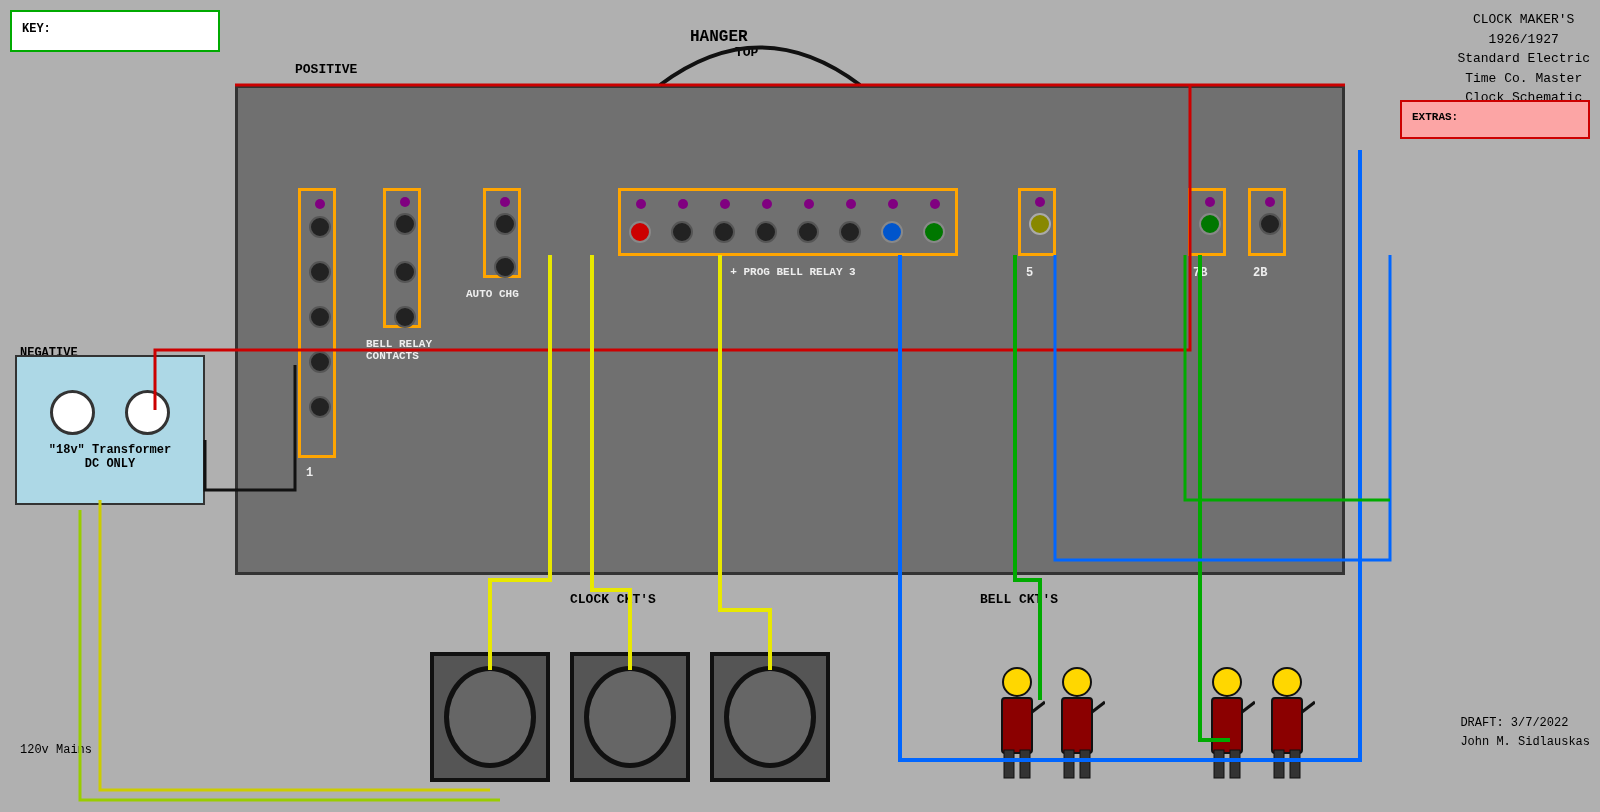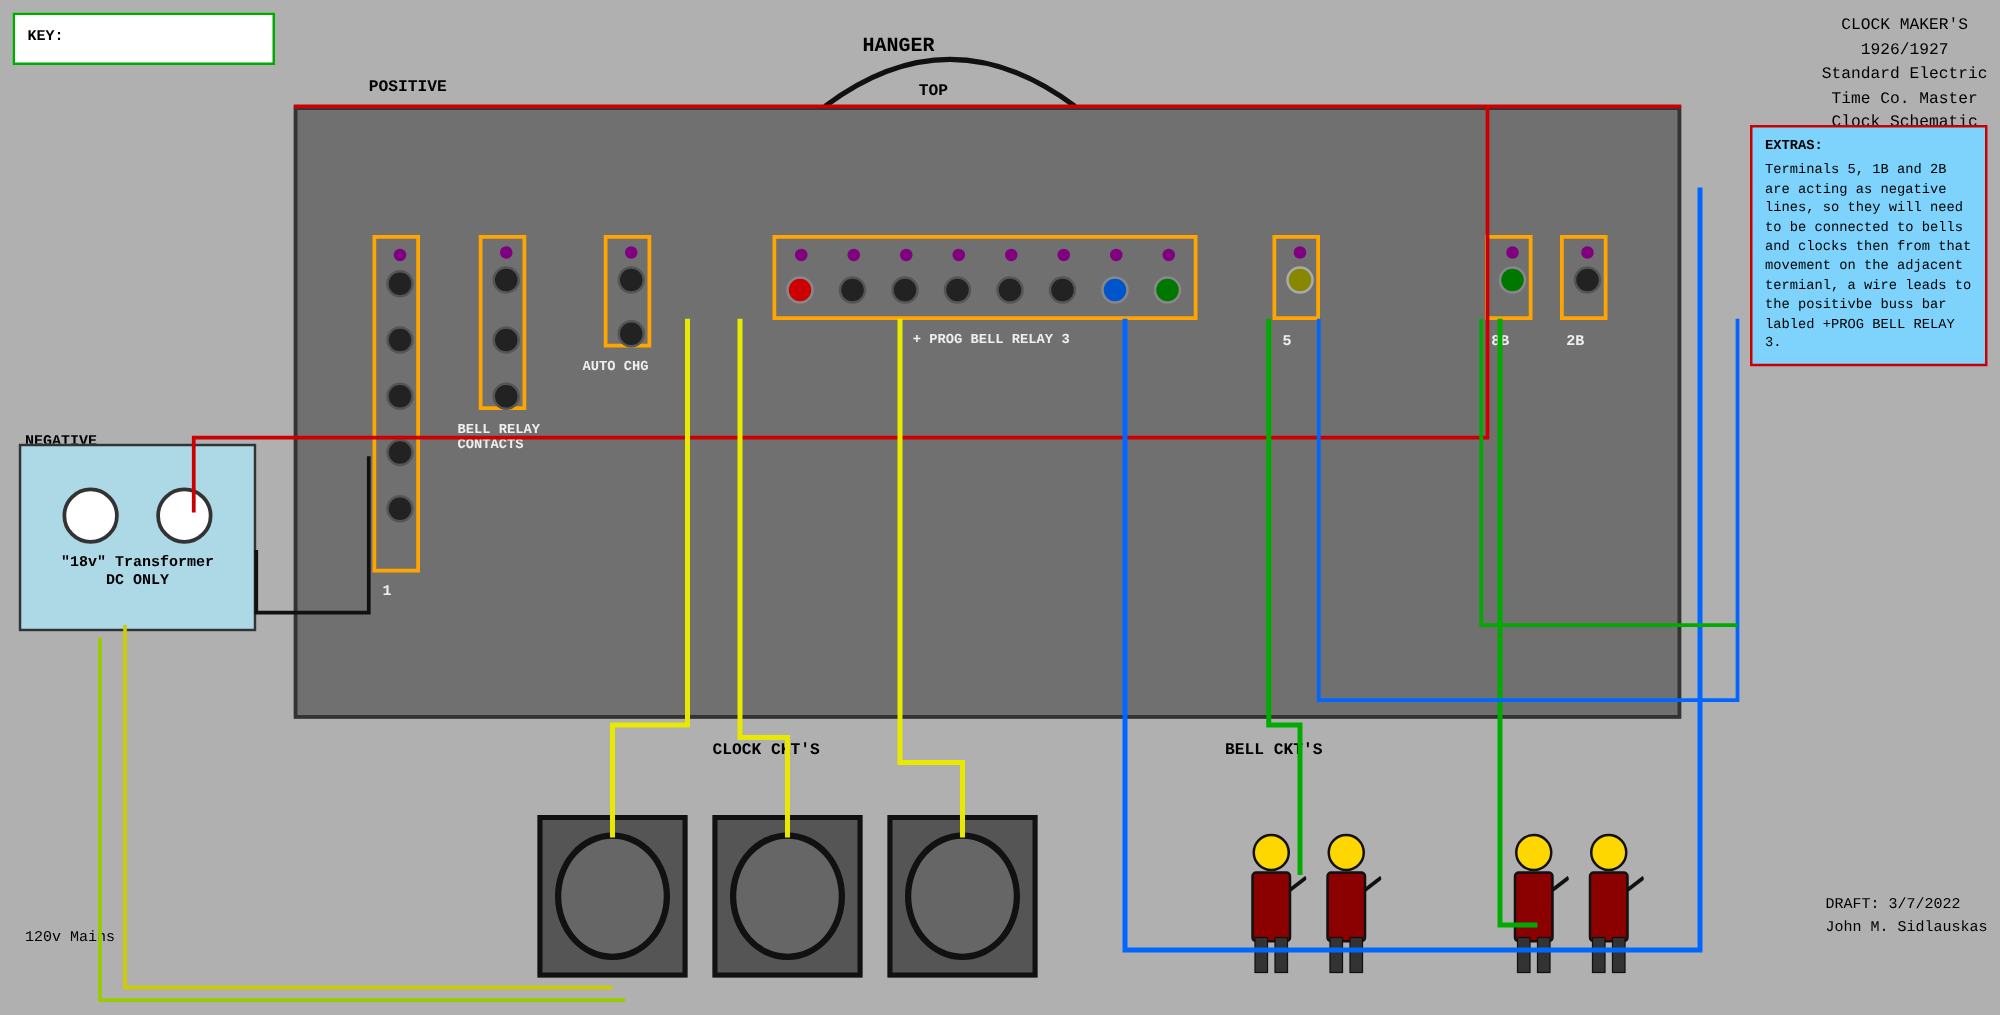--- a/index.html
+++ b/index.html
@@ -34,21 +34,21 @@
       line-height: 1.5;
       text-align: center;
     }
 
     
     .extras-box {
       position: absolute;
       right: 10px;
       top: 100px;
       width: 190px;
-      background: #7dd3fc;
+      background: #fca5a5;
       border: 2px solid #cc0000;
       padding: 8px 10px;
       font-size: 11px;
       line-height: 1.4;
     }
 
     
     .draft-label {
       position: absolute;
       right: 10px;
@@ -85,21 +85,20 @@
       font-size: 16px;
       font-weight: bold;
       text-align: right;
     }
     .hanger-top {
       position: absolute;
       left: 735px;
       top: 45px;
       font-size: 13px;
       font-weight: bold;
-      margin-top: 20px;
     }
 
     
     .negative-label {
       position: absolute;
       left: 20px;
       top: 346px;
       font-size: 12px;
       font-weight: bold;
     }
@@ -225,21 +224,20 @@
 <div class="title-box">
   <div>CLOCK MAKER'S</div>
   <div>1926/1927</div>
   <div>Standard Electric</div>
   <div>Time Co. Master</div>
   <div>Clock Schematic</div>
 </div>
 
 <div class="extras-box">
   <div style="font-weight:bold; margin-bottom:4px;">EXTRAS:</div>
-  <div>Terminals 5, 1B and 2B are acting as negative lines, so they will need to be connected to bells and clocks then from that movement on the adjacent termianl, a wire leads to the positivbe buss bar labled +PROG BELL RELAY 3.</div>
 </div>
 
 <div class="draft-label">
   <div>DRAFT: 3/7/2022</div>
   <div>John M. Sidlauskas</div>
 </div>
 
 <div class="positive-label">POSITIVE</div>
 
 <div class="hanger-label">HANGER</div>
@@ -307,21 +305,21 @@
   <div class="terminal-strip" style="left:780px; top:100px; width:38px; height:68px;">
     <div class="purple-dot" style="left:14px; top:6px;"></div>
     <div style="position:absolute; left:8px; top:22px; width:22px; height:22px; border-radius:50%; background:#888800; border:2px solid #aaa;"></div>
   </div>
   <div class="term-num" style="left:788px; top:178px;">5</div>
 
   <div class="terminal-strip" style="left:950px; top:100px; width:38px; height:68px;">
     <div class="purple-dot" style="left:14px; top:6px;"></div>
     <div style="position:absolute; left:8px; top:22px; width:22px; height:22px; border-radius:50%; background:#007700; border:2px solid #888;"></div>
   </div>
-  <div class="term-num" style="left:955px; top:178px;">8B</div>
+  <div class="term-num" style="left:955px; top:178px;">7B</div>
 
   <div class="terminal-strip" style="left:1010px; top:100px; width:38px; height:68px;">
     <div class="purple-dot" style="left:14px; top:6px;"></div>
     <div class="screw-terminal" style="left:8px; top:22px;"></div>
   </div>
   <div class="term-num" style="left:1015px; top:178px;">2B</div>
 
 </div>
 
 <div class="transformer-box">

